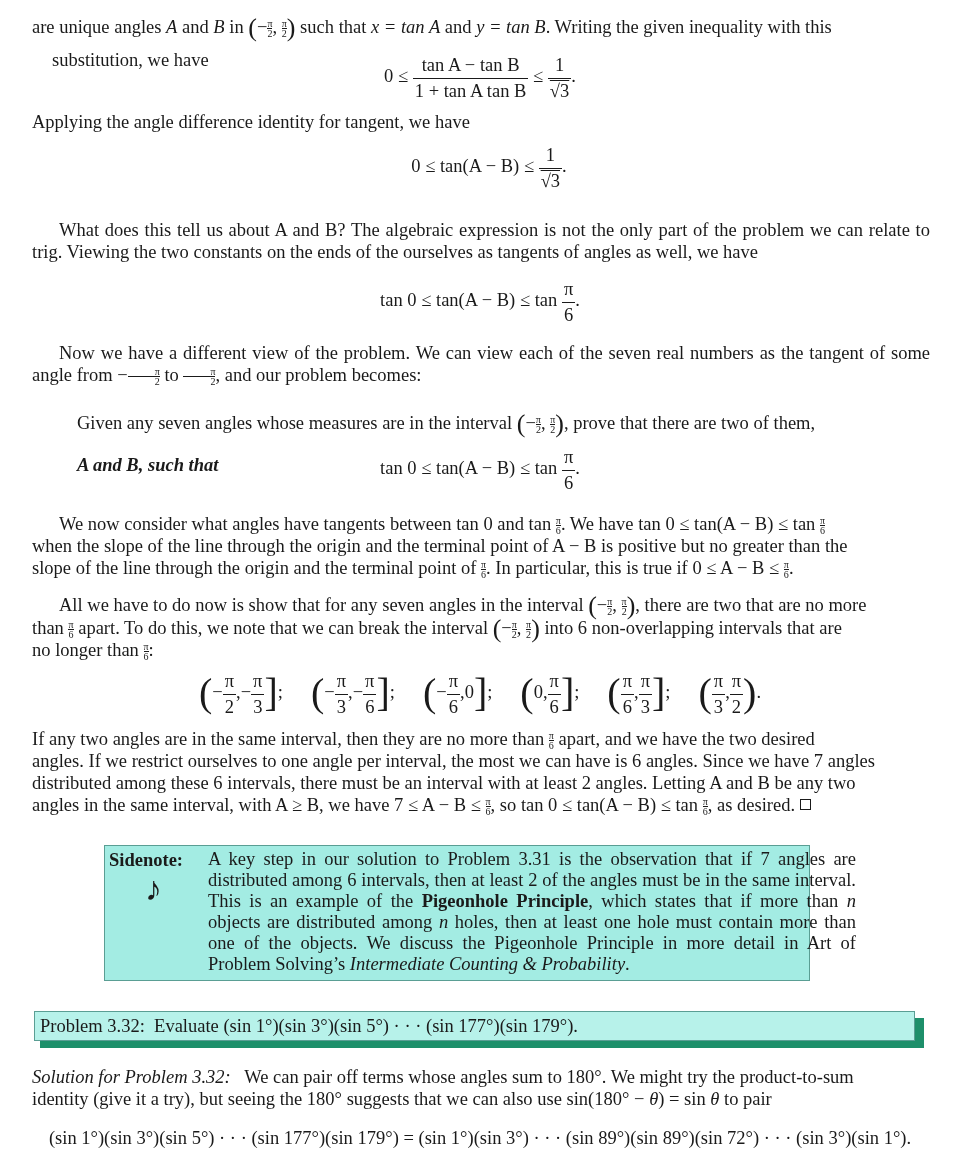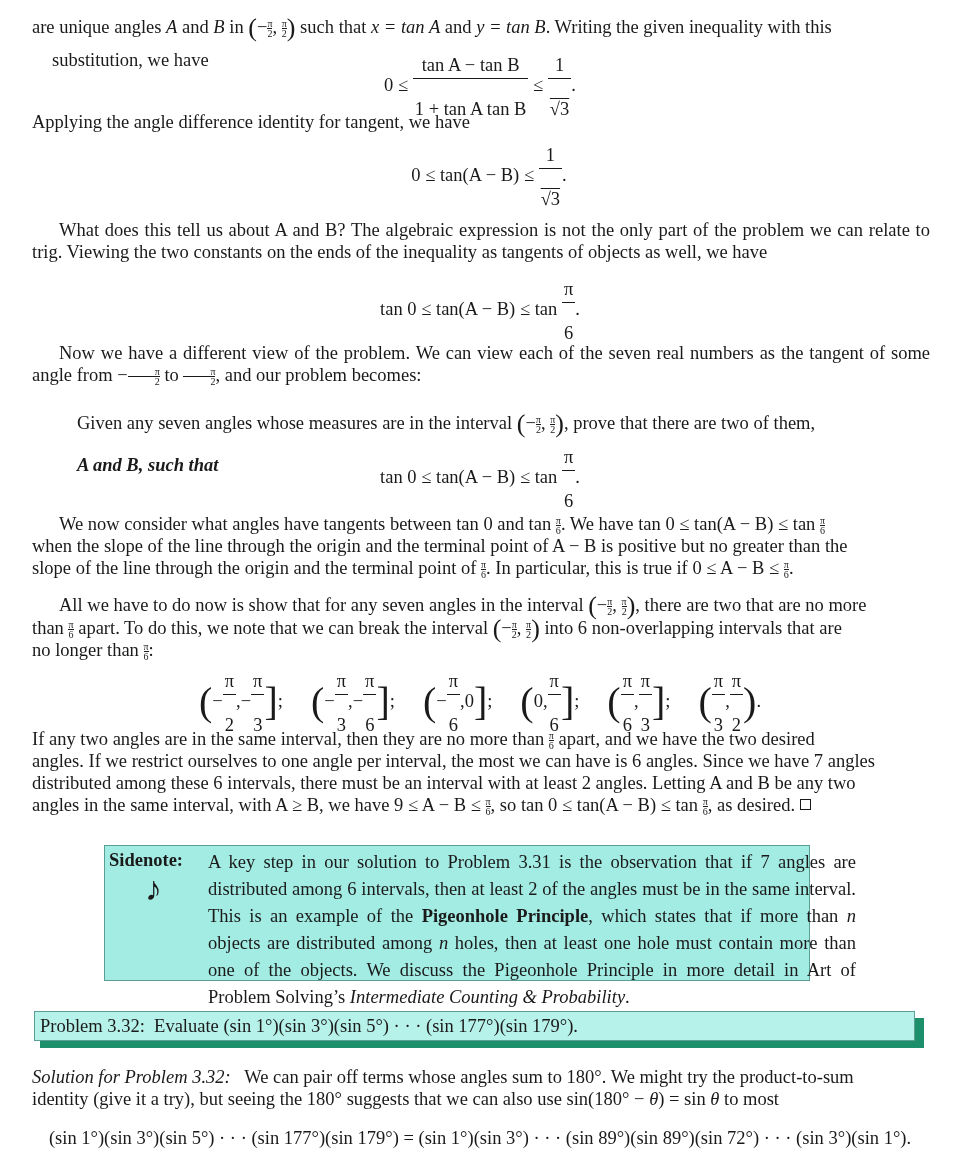--- a/index.html
+++ b/index.html
@@ -9,36 +9,36 @@
     color: #1a1a1a; font-size: 18.5px; line-height: 22px;
   }
   .p { position: absolute; left: 32px; width: 898px; text-align: justify; }
   .p.indent { text-indent: 27px; }
   .ln { position: absolute; white-space: nowrap; }
   .center { position: absolute; left: 0; width: 960px; text-align: center; white-space: nowrap; }
   i, .it { font-style: italic; }
   .frac { display: inline-block; vertical-align: middle; text-align: center; line-height: 1; font-family: Liberation Serif, serif; }
   .frac > span { display: block; padding: 0 2px; }
   .frac > .num { border-bottom: 1px solid #1a1a1a; padding-bottom: 3px; }
-  .frac > .den { padding-top: 3px; margin-top: 18px; }
+  .frac > .den { padding-top: 3px; }
   .sfrac { display: inline-block; vertical-align: -4px; font-size: 10px; line-height: 9px; text-align: center; }
   .sfrac > span { display: block; }
   .sfrac > .num { border-bottom: 0.8px solid #1a1a1a; }
   .sqrt { text-decoration: overline; }
   .paren { font-size: 26px; vertical-align: -3px; font-weight: 300; }
   .bigparen { font-size: 40px; vertical-align: -8px; font-weight: 200; }
   .qed { display: inline-block; width: 9px; height: 9px; border: 1px solid #1a1a1a; vertical-align: 1px; }
 
   .sidenote {
     position: absolute; left: 104px; top: 845px; width: 706px; height: 136px;
     background: #a3ece3; border: 1px solid #5a9e94; box-sizing: border-box;
   }
   .sidenote-label { position: absolute; left: 4px; top: 3px; font-weight: bold; }
   .note-icon { position: absolute; left: 40px; top: 26px; font-size: 34px; line-height: 34px; }
-  .sidenote-text { position: absolute; left: 103px; top: 3px; width: 648px; text-align: justify; line-height: 27px; }
+  .sidenote-text { position: absolute; left: 103px; top: 3px; width: 648px; text-align: justify; line-height: 21px; }
 
   .problem-shadow {
     position: absolute; left: 40px; top: 1018px; width: 884px; height: 30px; background: #1d8f6a;
   }
   .problem-box {
     position: absolute; left: 34px; top: 1011px; width: 881px; height: 30px;
     background: #b7f2ea; border: 1px solid #5a9e94; box-sizing: border-box;
     padding: 3px 5px; white-space: nowrap;
   }
   .problem-box b { font-weight: normal; }
@@ -60,21 +60,21 @@
   <span class="frac"><span class="num">1</span><span class="den sqrt">√3</span></span>.
 </div>
 
 <div class="ln" style="left:32px; top:111px;">Applying the angle difference identity for tangent, we have</div>
 
 <div class="center" style="top:146px;padding-left:9px;">
   <span>0 ≤ tan(A − B) ≤</span>
   <span class="frac"><span class="num">1</span><span class="den sqrt">√3</span></span>.
 </div>
 
-<div class="p indent" style="top:219px;">What does this tell us about A and B? The algebraic expression is not the only part of the problem we can relate to trig. Viewing the two constants on the ends of the inequality as tangents of objects as well, we have</div>
+<div class="p indent" style="top:219px;">What does this tell us about A and B? The algebraic expression is not the only part of the problem we can relate to trig. Viewing the two constants on the ends of the ourselves as tangents of angles as well, we have</div>
 
 <div class="center" style="top:280px;">
   <span>tan 0 ≤ tan(A − B) ≤ tan</span>
   <span class="frac"><span class="num">π</span><span class="den">6</span></span>.
 </div>
 
 <div class="ln" style="left:77px; top:412px;">
   <span>Given any seven angles whose measures are in the interval </span><span class="paren">(</span><span>−</span><span class="sfrac"><span class="num">π</span><span>2</span></span>,&nbsp;<span class="sfrac"><span class="num">π</span><span>2</span></span><span class="paren">)</span><span>, prove that there are two of them,</span>
 </div>
 <div class="ln it" style="left:77px; top:454px;font-weight:bold;">A and B, such that</div>
@@ -102,21 +102,21 @@
 </div>
 
 <div class="center" style="top:672px;" id="intervals-row"><span style="margin: 0px 14px;"><span class="bigparen">(</span><span>−</span><span class="frac"><span class="num">π</span><span class="den">2</span></span>,<span>−</span><span class="frac"><span class="num">π</span><span class="den">3</span></span><span class="bigparen">]</span>;</span><span style="margin: 0px 14px;"><span class="bigparen">(</span><span>−</span><span class="frac"><span class="num">π</span><span class="den">3</span></span>,<span>−</span><span class="frac"><span class="num">π</span><span class="den">6</span></span><span class="bigparen">]</span>;</span><span style="margin: 0px 14px;"><span class="bigparen">(</span><span>−</span><span class="frac"><span class="num">π</span><span class="den">6</span></span>,0<span class="bigparen">]</span>;</span><span style="margin: 0px 14px;"><span class="bigparen">(</span>0,<span class="frac"><span class="num">π</span><span class="den">6</span></span><span class="bigparen">]</span>;</span><span style="margin: 0px 14px;"><span class="bigparen">(</span><span class="frac"><span class="num">π</span><span class="den">6</span></span>,<span class="frac"><span class="num">π</span><span class="den">3</span></span><span class="bigparen">]</span>;</span><span style="margin: 0px 14px;"><span class="bigparen">(</span><span class="frac"><span class="num">π</span><span class="den">3</span></span>,<span class="frac"><span class="num">π</span><span class="den">2</span></span><span class="bigparen">)</span>.</span></div>
 
 <div class="ln" style="left:32px; top:728px;">
   <span>If any two angles are in the same interval, then they are no more than </span><span class="sfrac"><span class="num">π</span><span>6</span></span><span> apart, and we have the two desired</span>
 </div>
 <div class="ln" style="left:32px; top:750px;">angles. If we restrict ourselves to one angle per interval, the most we can have is 6 angles. Since we have 7 angles</div>
 <div class="ln" style="left:32px; top:772px;">distributed among these 6 intervals, there must be an interval with at least 2 angles. Letting A and B be any two</div>
 <div class="ln" style="left:32px; top:794px;">
-  <span>angles in the same interval, with A ≥ B, we have 9 ≤ A − B ≤ </span><span class="sfrac"><span class="num">π</span><span>6</span></span><span>, so tan 0 ≤ tan(A − B) ≤ tan </span><span class="sfrac"><span class="num">π</span><span>6</span></span><span>, as desired.</span>
+  <span>angles in the same interval, with A ≥ B, we have 7 ≤ A − B ≤ </span><span class="sfrac"><span class="num">π</span><span>6</span></span><span>, so tan 0 ≤ tan(A − B) ≤ tan </span><span class="sfrac"><span class="num">π</span><span>6</span></span><span>, as desired.</span>
   <span class="qed"></span>
 </div>
 
 <div class="sidenote">
   <div class="sidenote-label">Sidenote:</div>
   <div class="note-icon">♪</div>
   <div class="sidenote-text">
     <span>A key step in our solution to Problem 3.31 is the observation that if 7 angles are distributed among 6 intervals, then at least 2 of the angles must be in the same interval. This is an example of the </span><b>Pigeonhole Principle</b><span>, which states that if more than </span><i>n</i><span> objects are distributed among </span><i>n</i><span> holes, then at least one hole must contain more than one of the objects. We discuss the Pigeonhole Principle in more detail in Art of Problem Solving’s </span><i>Intermediate Counting &amp; Probability</i><span>.</span>
   </div>
 </div>
@@ -125,17 +125,17 @@
 <div class="problem-box">
   <b>Problem 3.32:</b>&nbsp;
   <span>Evaluate (sin 1°)(sin 3°)(sin 5°) · · · (sin 177°)(sin 179°).</span>
 </div>
 
 <div class="ln" style="left:32px; top:1066px;">
   <i>Solution for Problem 3.32:</i>&nbsp;&nbsp;
   <span>We can pair off terms whose angles sum to 180°. We might try the product-to-sum</span>
 </div>
 <div class="ln" style="left:32px; top:1088px;">
-  <span>identity (give it a try), but seeing the 180° suggests that we can also use sin(180° − </span><i>θ</i><span>) = sin </span><i>θ</i><span> to most</span>
+  <span>identity (give it a try), but seeing the 180° suggests that we can also use sin(180° − </span><i>θ</i><span>) = sin </span><i>θ</i><span> to pair</span>
 </div>
 <div class="center" style="top:1127px;">(sin 1°)(sin 3°)(sin 5°) · · · (sin 177°)(sin 179°) = (sin 1°)(sin 3°) · · · (sin 89°)(sin 89°)(sin 72°) · · · (sin 3°)(sin 1°).</div>
 
 <div class="p indent" style="top: 342px;"><span>Now we have a different view of the problem. We can view each of the seven real numbers as the tangent of some angle from </span><span>−</span><span class="sfrac"><span class="num">π</span><span>2</span></span><span> to </span><span class="sfrac"><span class="num">π</span><span>2</span></span><span>, and our problem becomes:</span></div>
 
 </body></html>

